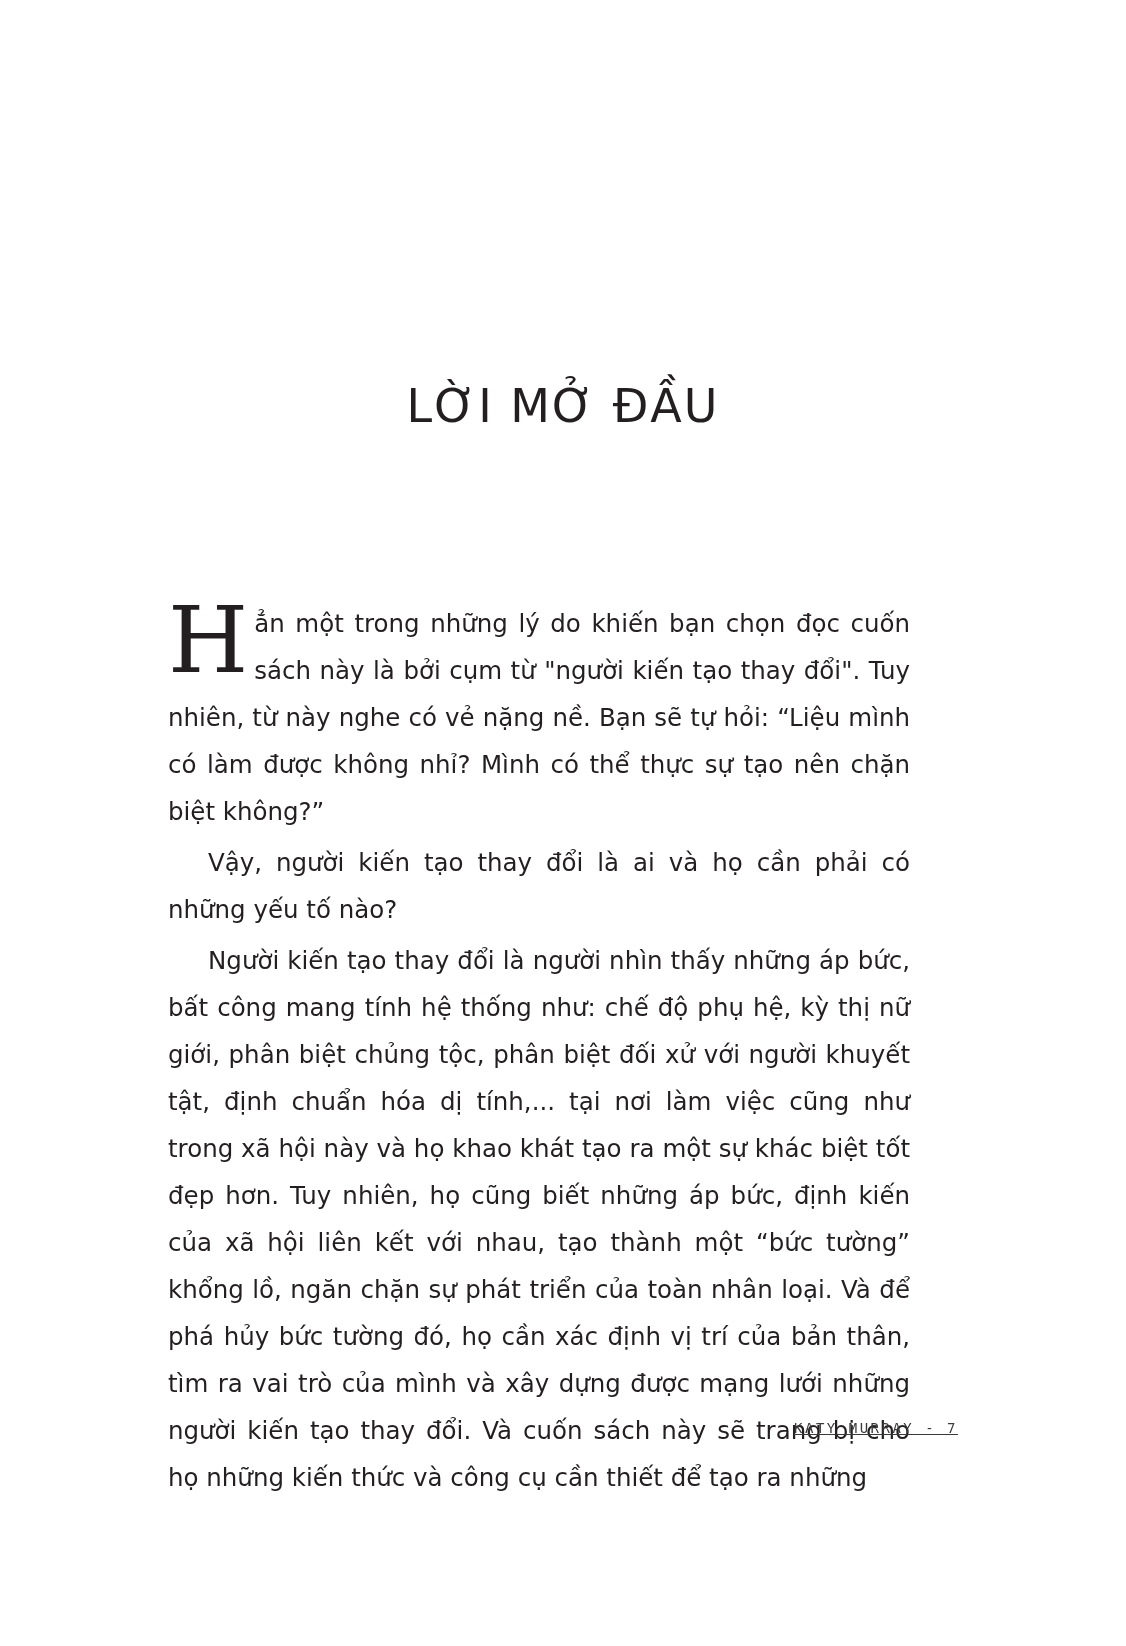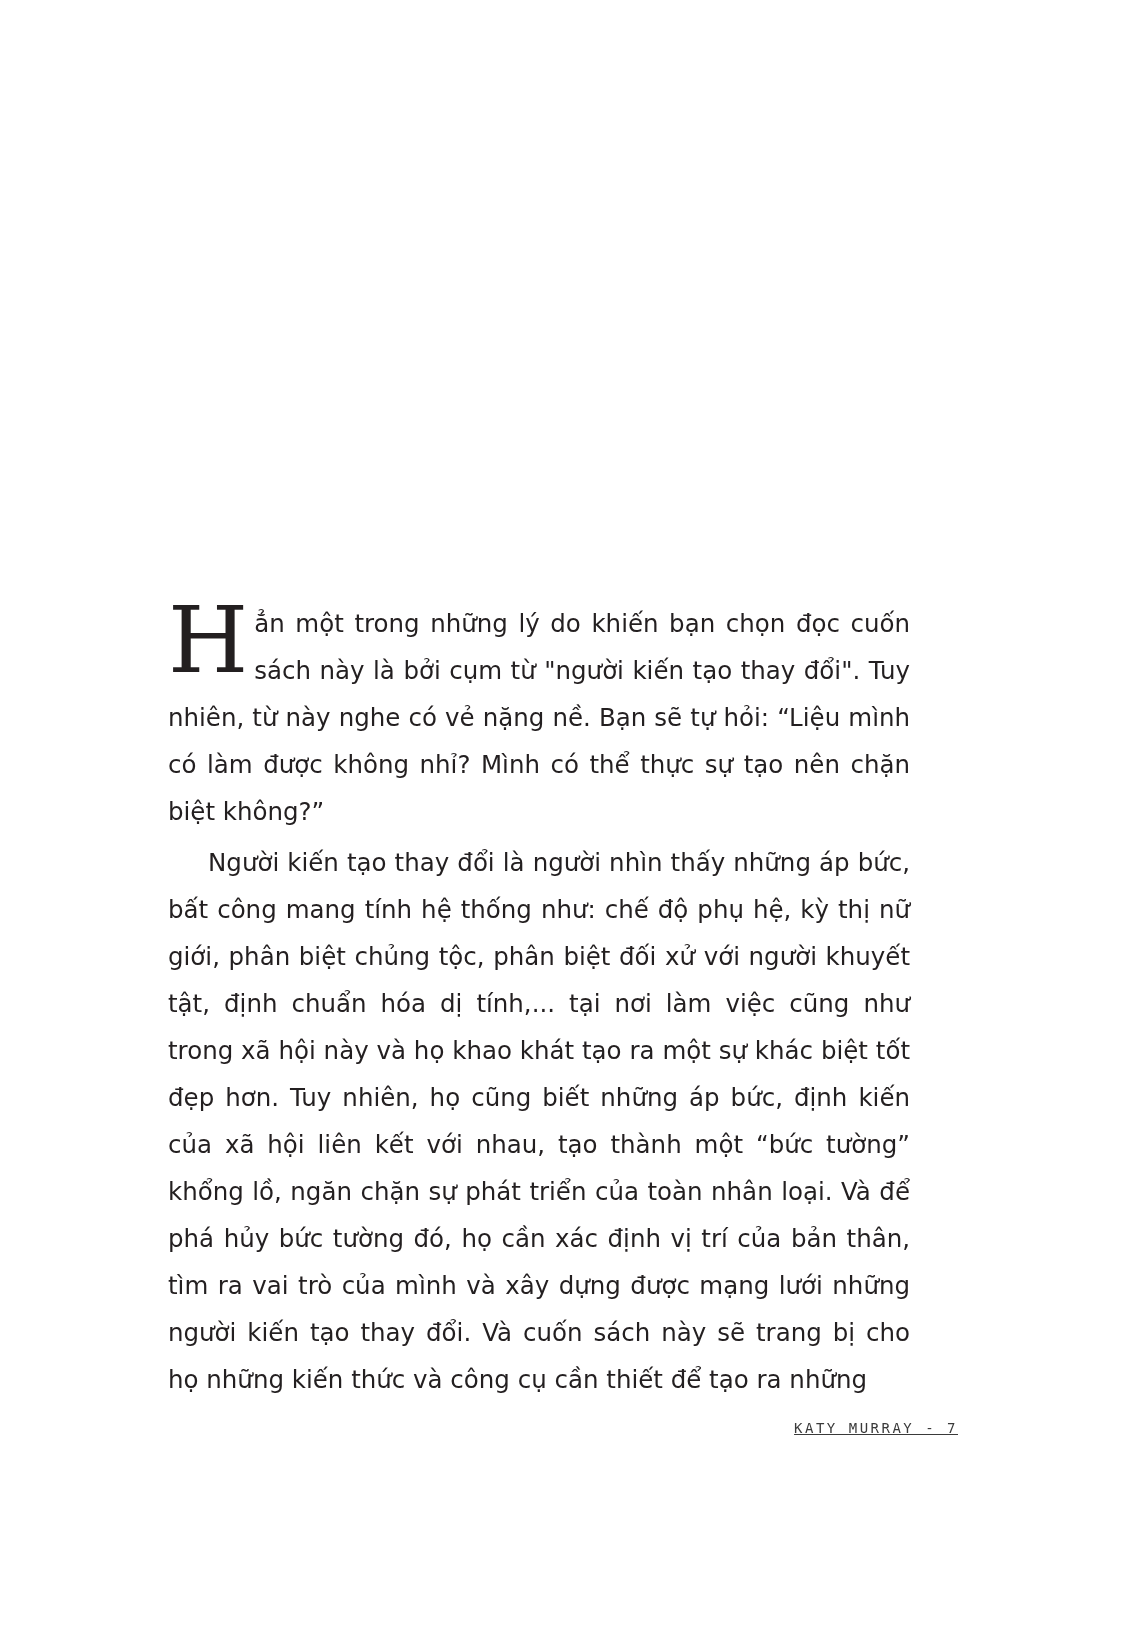--- a/index.html
+++ b/index.html
@@ -69,25 +69,27 @@
     color: #3a3a3a;
     white-space: pre;
     text-decoration: underline;
   }
 </style>
 </head>
 <body>
 
 <div class="page">
 
+  <h1 class="page-title">LỜI MỞ ĐẦU</h1>
 
   <div class="body-block">
 
     <p class="para dropcap-para"><span class="dropcap">H</span><span>ẳn một trong những lý do khiến bạn chọn đọc cuốn sách này là bởi cụm từ "người kiến tạo thay đổi". Tuy nhiên, từ này nghe có vẻ nặng nề. Bạn sẽ tự hỏi: “Liệu mình có làm được không nhỉ? Mình có thể thực sự tạo nên chặn biệt không?”</span></p>
 
+    <p class="para indent">Vậy, người kiến tạo thay đổi là ai và họ cần phải có những yếu tố nào?</p>
 
     <p class="para indent">Người kiến tạo thay đổi là người nhìn thấy những áp bức, bất công mang tính hệ thống như: chế độ phụ hệ, kỳ thị nữ giới, phân biệt chủng tộc, phân biệt đối xử với người khuyết tật, định chuẩn hóa dị tính,... tại nơi làm việc cũng như trong xã hội này và họ khao khát tạo ra một sự khác biệt tốt đẹp hơn. Tuy nhiên, họ cũng biết những áp bức, định kiến của xã hội liên kết với nhau, tạo thành một “bức tường” khổng lồ, ngăn chặn sự phát triển của toàn nhân loại. Và để phá hủy bức tường đó, họ cần xác định vị trí của bản thân, tìm ra vai trò của mình và xây dựng được mạng lưới những người kiến tạo thay đổi. Và cuốn sách này sẽ trang bị cho họ những kiến thức và công cụ cần thiết để tạo ra những</p>
 
   </div>
 
   <div class="footer">KATY MURRAY - 7</div>
 
 </div>
 
 </body></html>

